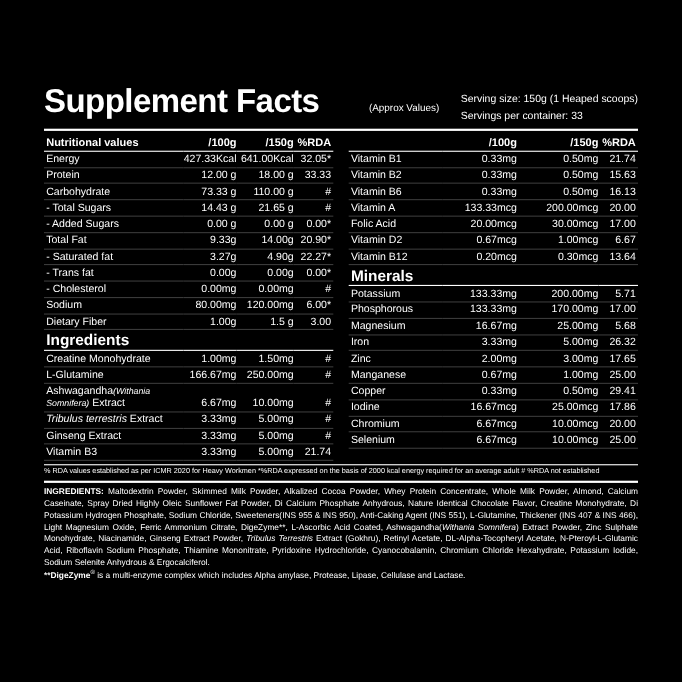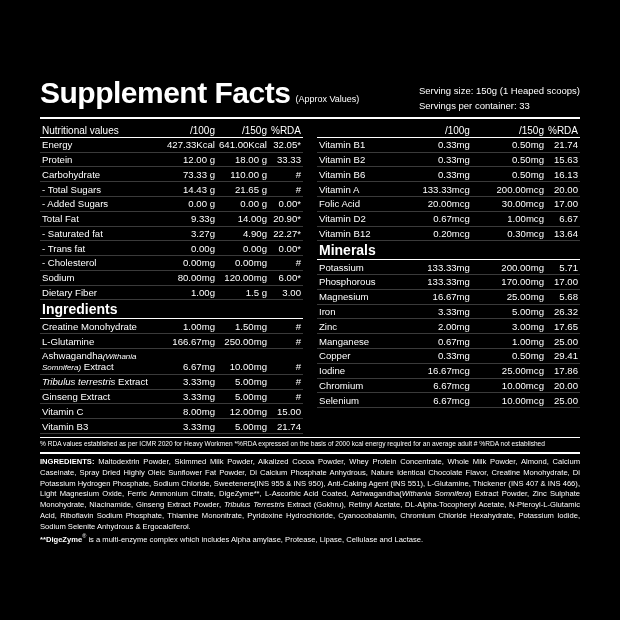--- a/index.html
+++ b/index.html
@@ -6,41 +6,41 @@
   body{
     width:620px;height:620px;background:#000;color:#fff;
     font-family:"Liberation Sans", sans-serif;
     -webkit-font-smoothing:antialiased;
   }
   .page{position:relative;width:620px;height:620px;box-sizing:border-box;padding:0;}
   .panel{position:absolute;left:40px;top:78px;width:540px;}
 
   
   .hdr{display:flex;align-items:flex-start;justify-content:space-between;}
-  .title-wrap{display:flex;align-items:baseline;}
+  .title-wrap{display:flex;align-items:baseline;gap:40px;}
   .title{font-size:30px;font-weight:bold;letter-spacing:-0.5px;line-height:1;}
   .approx{font-size:9px;margin-left:5px;position:relative;top:-1px;}
   .serving{font-size:9.5px;line-height:1.55;text-align:left;padding-top:6px;}
   .serving div{white-space:nowrap;}
 
   .rule{height:2px;background:#fff;margin-top:4px;}
 
   
   .cols{display:flex;gap:0;margin-top:4px;}
   .col{flex:1;}
   .col.left{padding-right:7px;}
   .col.right{padding-left:7px;}
 
   table{width:100%;border-collapse:collapse;font-size:9.6px;}
   td,th{padding:1.4px 0;vertical-align:bottom;}
   .nm{text-align:left;padding-left:2px;}
   .v{text-align:right;white-space:nowrap;}
   .v2{text-align:right;white-space:nowrap;padding-left:4px;}
   .rda{text-align:right;white-space:nowrap;width:34px;padding-right:2px;}
-  .hrow th{font-weight:normal;font-size:10px;border-bottom:1px solid #fff;padding-bottom:1px;}
+  .hrow th{font-weight:bold;font-size:10px;border-bottom:1px solid #fff;padding-bottom:1px;}
   .hrow th.nm{text-align:left;}
   .sec td{font-weight:bold;font-size:14px;border-top:1px solid #fff;border-bottom:1px solid #fff;padding-top:1px;padding-bottom:1px;}
   .line td{border-bottom:1px solid #3a3a3a;}
   .topline td{border-top:1px solid #fff;}
   .ital{font-style:italic;}
   .sm{font-size:8px;}
 
   .note{font-size:6.6px;margin-top:3px;line-height:1.25;border-top:1px solid #fff;padding-top:2px;}
   .ingredients{
     margin-top:4px;font-size:7.6px;line-height:1.42;text-align:justify;
@@ -180,26 +180,20 @@
               </tr>
           <tr class="line">
                 <td class="nm">Ginseng Extract</td>
                 <td class="v">3.33mg</td>
                 <td class="v2">5.00mg</td>
                 <td class="rda">#</td>
               </tr>
 
 
           <tr class="line">
-                <td class="nm">Vitamin C</td>
-                <td class="v">8.00mg</td>
-                <td class="v2">12.00mg</td>
-                <td class="rda">15.00</td>
-              </tr>
-          <tr class="line">
                 <td class="nm">Vitamin B3</td>
                 <td class="v">3.33mg</td>
                 <td class="v2">5.00mg</td>
                 <td class="rda">21.74</td>
               </tr>
         </tbody>
           </table>
       </div>
 
       <div class="col right">

